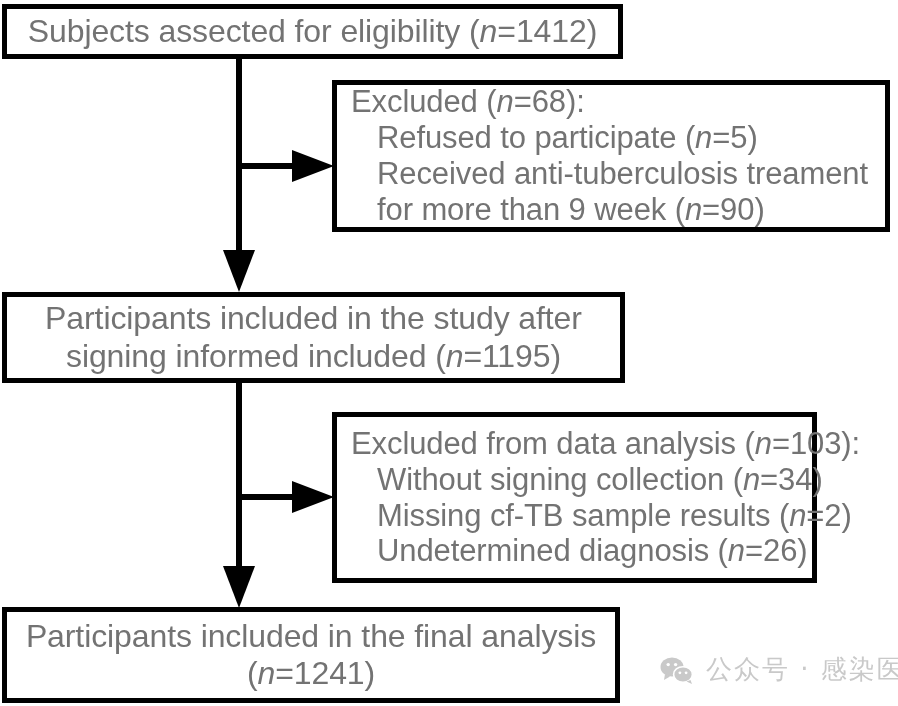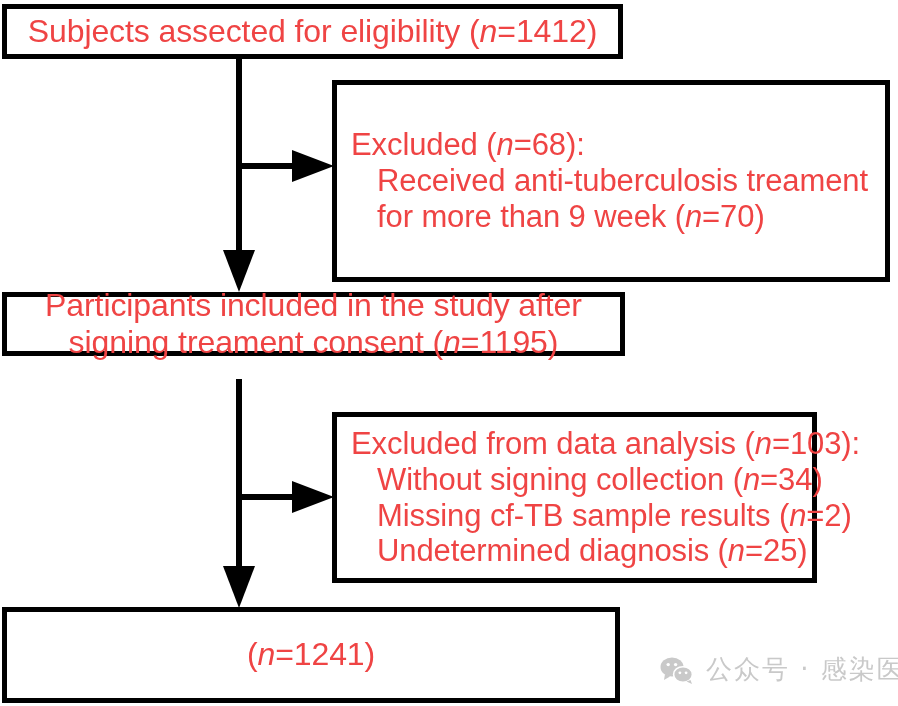--- a/index.html
+++ b/index.html
@@ -18,21 +18,21 @@
     overflow: hidden;
   }
   .box {
     position: absolute;
     box-sizing: border-box;
     background: #ffffff;
     border: 5px solid #000000;
     display: flex;
     flex-direction: column;
     justify-content: center;
-    color: #ef4444;
+    color: #737373;
   }
   .box-main {
     align-items: center;
     text-align: center;
   }
   .box-side {
     align-items: flex-start;
     text-align: left;
   }
   .line {
@@ -95,45 +95,47 @@
   <div class="box box-main" style="left:2px; top:4px; width:621px; height:55px;">
     <div class="line">Subjects assected for eligibility (<i style="font-style:italic">n</i>=1412)</div>
   </div>
 
   <div class="vline" style="left:236px; top:59px; height:200px;"></div>
   <div class="arrow-down" style="left:223px; top:250px;"></div>
 
   <div class="hline" style="left:236px; top:163px; width:78px;"></div>
   <div class="arrow-right" style="left:292px; top:150px;"></div>
 
-  <div class="box box-side" style="left:332px; top:80px; width:558px; height:202px; padding:10px 0 10px 14px;">
+  <div class="box box-side" style="left:332px; top:80px; width:558px; height:152px; padding:10px 0 10px 14px;">
     <div class="line">Excluded (<i style="font-style:italic">n</i>=68):</div>
+    <div class="line indent"><span>Refused to participate (</span><i class="ital">n</i><span>=5)</span></div>
     <div class="line indent"><span>Received anti-tuberculosis treament</span></div>
-    <div class="line indent"><span>for more than 9 week (</span><i class="ital">n</i><span>=70)</span></div>
+    <div class="line indent"><span>for more than 9 week (</span><i class="ital">n</i><span>=90)</span></div>
   </div>
 
-  <div class="box box-main" style="left:2px; top:292px; width:623px; height:64px;">
+  <div class="box box-main" style="left:2px; top:292px; width:623px; height:91px;">
     <div class="line"><span>Participants included in the study after</span></div>
-    <div class="line"><span>signing treament consent (</span><i class="ital">n</i><span>=1195)</span></div>
+    <div class="line"><span>signing informed included (</span><i class="ital">n</i><span>=1195)</span></div>
   </div>
 
   <div class="vline" style="left:236px; top:379px; height:195px;"></div>
   <div class="arrow-down" style="left:223px; top:566px;"></div>
 
   <div class="hline" style="left:236px; top:494px; width:78px;"></div>
   <div class="arrow-right" style="left:292px; top:481px;"></div>
 
   <div class="box box-side" style="left:332px; top:412px; width:485px; height:171px; padding:8px 0 8px 14px;">
     <div class="line"><span>Excluded from data analysis (</span><i class="ital">n</i><span>=103):</span></div>
     <div class="line indent"><span>Without signing collection (</span><i class="ital">n</i><span>=34)</span></div>
     <div class="line indent"><span>Missing cf-TB sample results (</span><i class="ital">n</i><span>=2)</span></div>
-    <div class="line indent"><span>Undetermined diagnosis (</span><i class="ital">n</i><span>=25)</span></div>
+    <div class="line indent"><span>Undetermined diagnosis (</span><i class="ital">n</i><span>=26)</span></div>
   </div>
 
   <div class="box box-main" style="left:2px; top:607px; width:618px; height:96px;">
+    <div class="line"><span>Participants included in the final analysis</span></div>
     <div class="line"><span>(</span><i class="ital">n</i><span>=1241)</span></div>
   </div>
 
   <div id="watermark" style="left:660px; top:652px;">
     <span style="display:inline-block;line-height:0;">
       <svg width="34" height="28" viewBox="0 0 34 28" aria-hidden="true">
         <ellipse cx="12" cy="11" rx="11.5" ry="9.6" fill="#c9c9c9"></ellipse>
         <polygon points="5,18 4,24 10,20.5" fill="#c9c9c9"></polygon>
         <circle cx="8.2" cy="8.6" r="1.7" fill="#ffffff"></circle>
         <circle cx="15.6" cy="8.6" r="1.7" fill="#ffffff"></circle>

